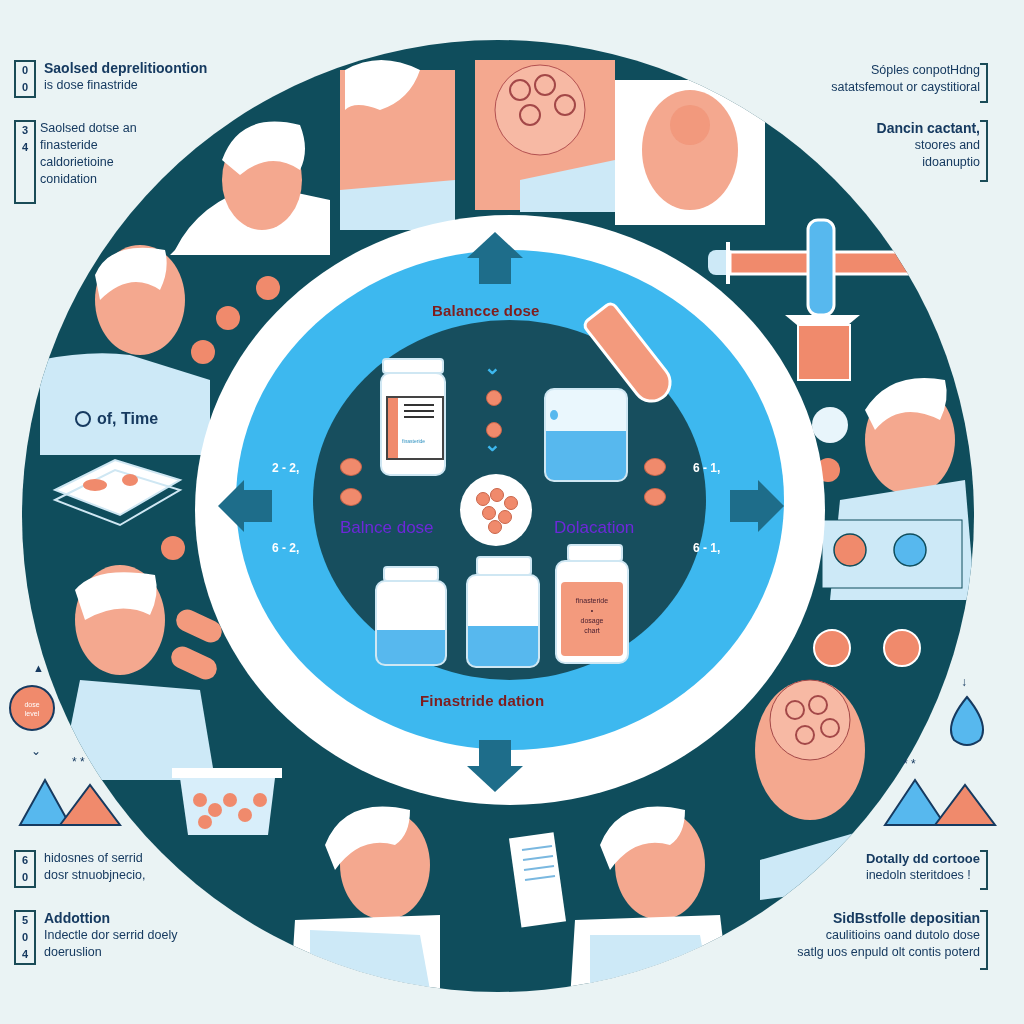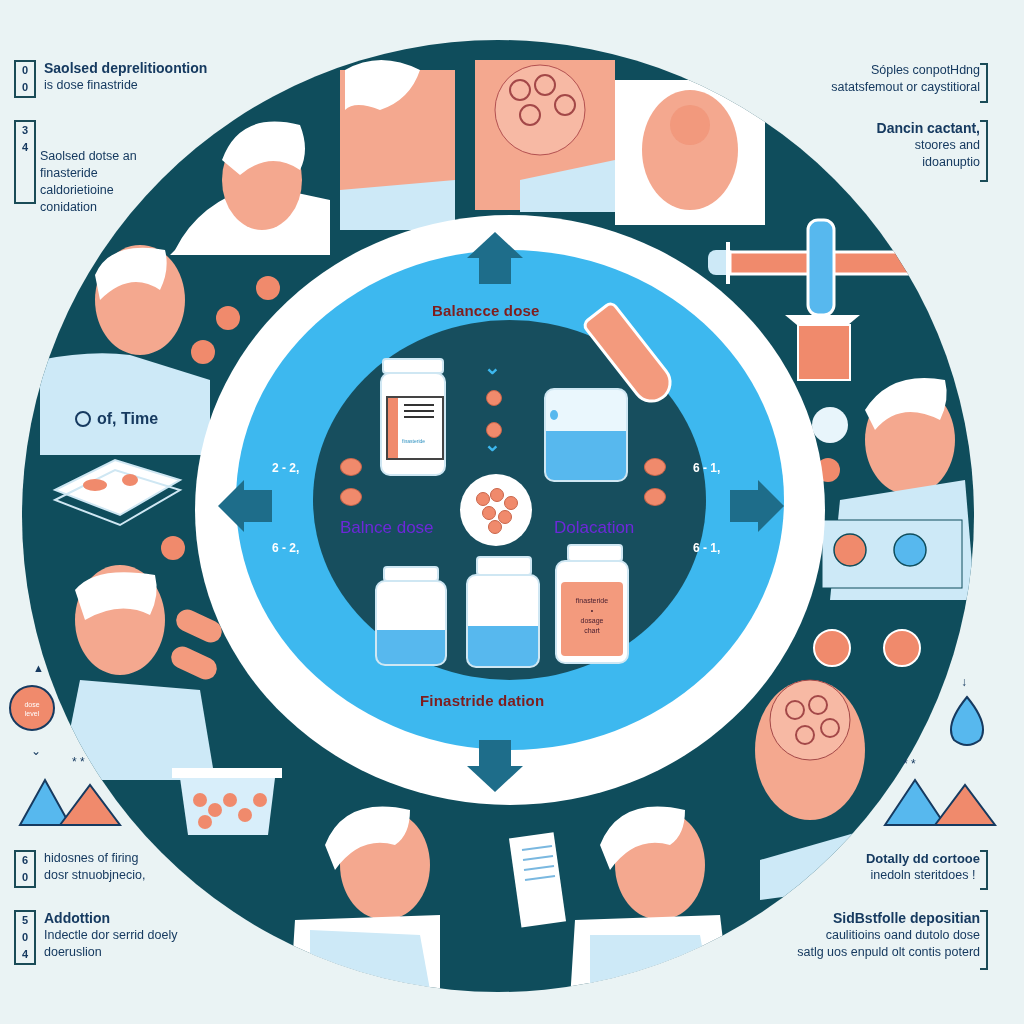--- a/index.html
+++ b/index.html
@@ -298,21 +298,21 @@
   <div>
     <div class="title">Saolsed deprelitioontion</div>
     <div>is dose finastride</div>
   </div>
 </div>
 <div class="abs note" style="left:14px;top:120px;display:flex;gap:8px;">
   <div class="num-box" style="height:84px;">
     <div>3</div>
     <div>4</div>
   </div>
-  <div style="margin-left:-4px;margin-top:28px;">
+  <div style="margin-left:-4px;">
     <div>Saolsed dotse an</div>
     <div>finasteride</div>
     <div>caldorietioine</div>
     <div>conidation</div>
   </div>
 </div>
 
 <div class="abs note" style="right:34px;top:62px;text-align:right;padding-right:10px;">
   <div>Sóples conpotHdng</div>
   <div>satatsfemout or caystitioral</div>
@@ -324,38 +324,38 @@
   <div>idoanuptio</div>
 </div>
 <div class="abs bracket-right" style="right:36px;top:120px;width:8px;height:62px;"></div>
 
 <div class="abs note" style="left:14px;top:850px;display:flex;gap:8px;">
   <div class="num-box">
     <div>6</div>
     <div>0</div>
   </div>
   <div>
-    <div>hidosnes of firing</div>
+    <div>hidosnes of serrid</div>
     <div>dosr stnuobjnecio,</div>
   </div>
 </div>
 <div class="abs note" style="left:14px;top:910px;display:flex;gap:8px;">
   <div class="num-box">
     <div>5</div>
     <div>0</div>
     <div>4</div>
   </div>
   <div>
     <div class="title">Addottion</div>
     <div>Indectle dor serrid doely</div>
     <div>doeruslion</div>
   </div>
 </div>
 
-<div class="abs note" style="right:44px;top:850px;text-align:center;">
+<div class="abs note" style="right:44px;top:850px;text-align:left;">
   <div class="title" style="font-size:13px;">Dotally dd cortooe</div>
   <div>inedoln steritdoes !</div>
 </div>
 <div class="abs bracket-right" style="right:36px;top:850px;width:8px;height:40px;"></div>
 <div class="abs note" style="right:44px;top:910px;text-align:right;">
   <div class="title">SidBstfolle depositian</div>
   <div>caulitioins oand dutolo dose</div>
   <div>satlg uos enpuld olt contis poterd</div>
 </div>
 <div class="abs bracket-right" style="right:36px;top:910px;width:8px;height:60px;"></div>

